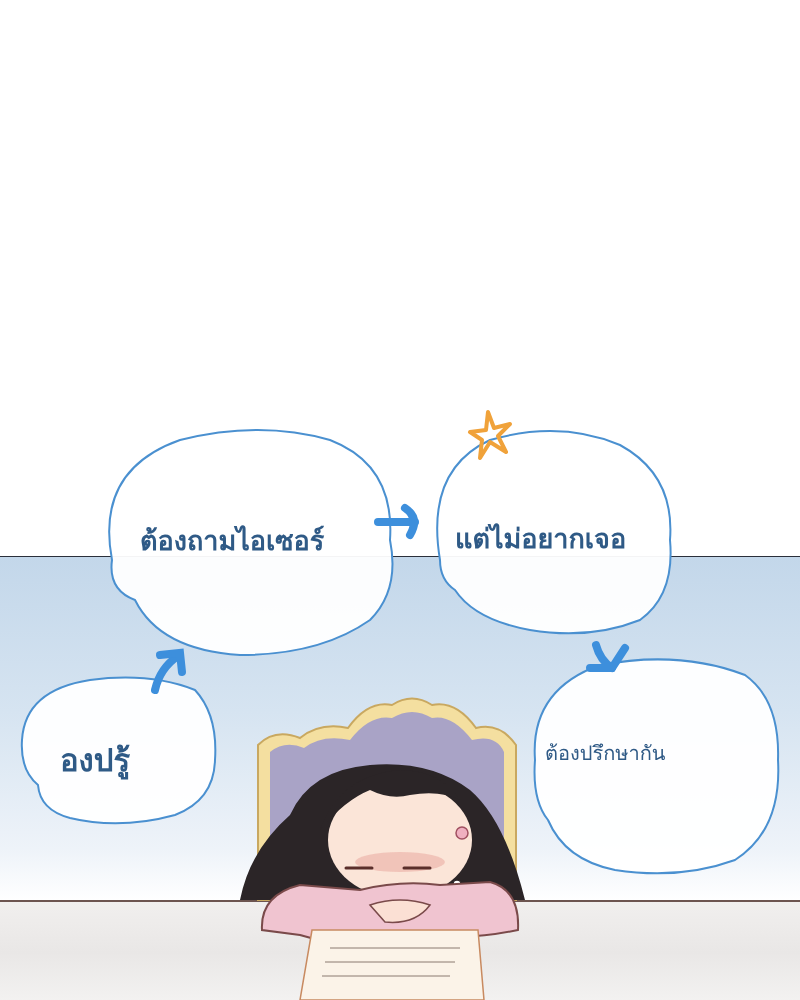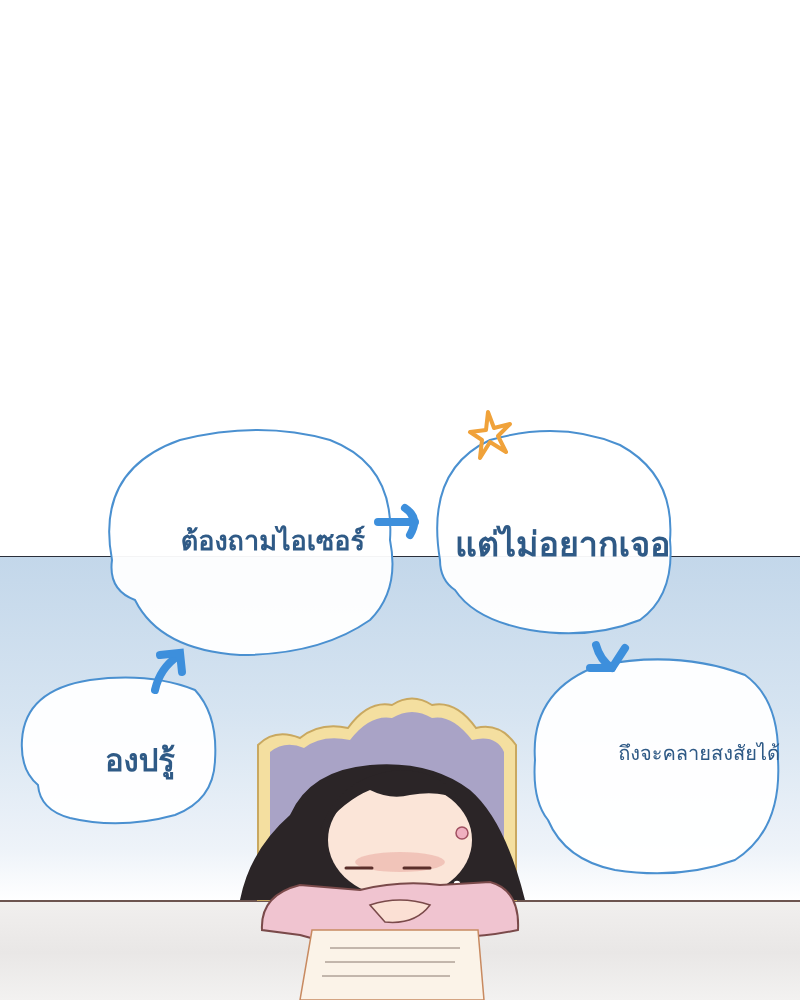--- a/index.html
+++ b/index.html
@@ -5,23 +5,23 @@
   html, body { margin:0; padding:0; }
   body { width:800px; height:1000px; position:relative; overflow:hidden; background:#ffffff; font-family:"DejaVu Sans", sans-serif; }
   .panel-top { position:absolute; left:0; top:0; width:800px; height:556px; background:#ffffff; }
   .panel-bg { position:absolute; left:0; top:556px; width:800px; height:344px;
     background:linear-gradient(180deg,#c3d7ea 0%,#d6e4f1 45%,#eef3f9 85%,#ffffff 100%);
     border-top:1.5px solid #2a2f3a; }
   .table { position:absolute; left:0; top:900px; width:800px; height:100px;
     background:linear-gradient(180deg,#f1efee 0%,#e9e7e6 50%,#f3f2f1 100%);
     border-top:2px solid #6d5550; }
   .illus { position:absolute; left:0; top:0; width:800px; height:1000px; }
-  .bubble-text { position:absolute; color:#2f5a86; font-weight:bold; text-align:right; white-space:nowrap; }
+  .bubble-text { position:absolute; color:#2f5a86; font-weight:bold; text-align:left; white-space:nowrap; }
   .t1 { left:140px; top:519px; width:225px; font-size:27px; }
-  .t2 { left:455px; top:517px; width:200px; font-size:34px; }
+  .t2 { left:455px; top:517px; width:200px; font-size:27px; }
   .t3 { left:60px; top:735px; width:115px; font-size:31px; }
   .t4 { left:545px; top:737px; width:235px; font-size:20px; line-height:32px; font-weight:normal; color:#2f5a86; }
   .t4 span { display:block; }
 </style>
 </head>
 <body>
 
 <div class="panel-top"></div>
 <div class="panel-bg"></div>
 <div class="table"></div>
@@ -84,14 +84,14 @@
     <path d="M590 668 L612 668 L625 648"></path>
   </g>
 
   <path d="M488 412 L494 428 L510 424 L498 436 L506 452 L490 442 L480 458 L482 440 L470 432 L486 430 Z" fill="none" stroke="#f0a23a" stroke-width="4" stroke-linejoin="round"></path>
 </svg>
 
 <div class="bubble-text t1">ต้องถามไอเซอร์</div>
 <div class="bubble-text t2">แต่ไม่อยากเจอ</div>
 <div class="bubble-text t3">องปรู้</div>
 <div class="bubble-text t4">
-  <span>ถึงจะคลายสงสัยได้</span>
+  <span>ต้องปรึกษากัน</span>
 </div>
 
 </body></html>

